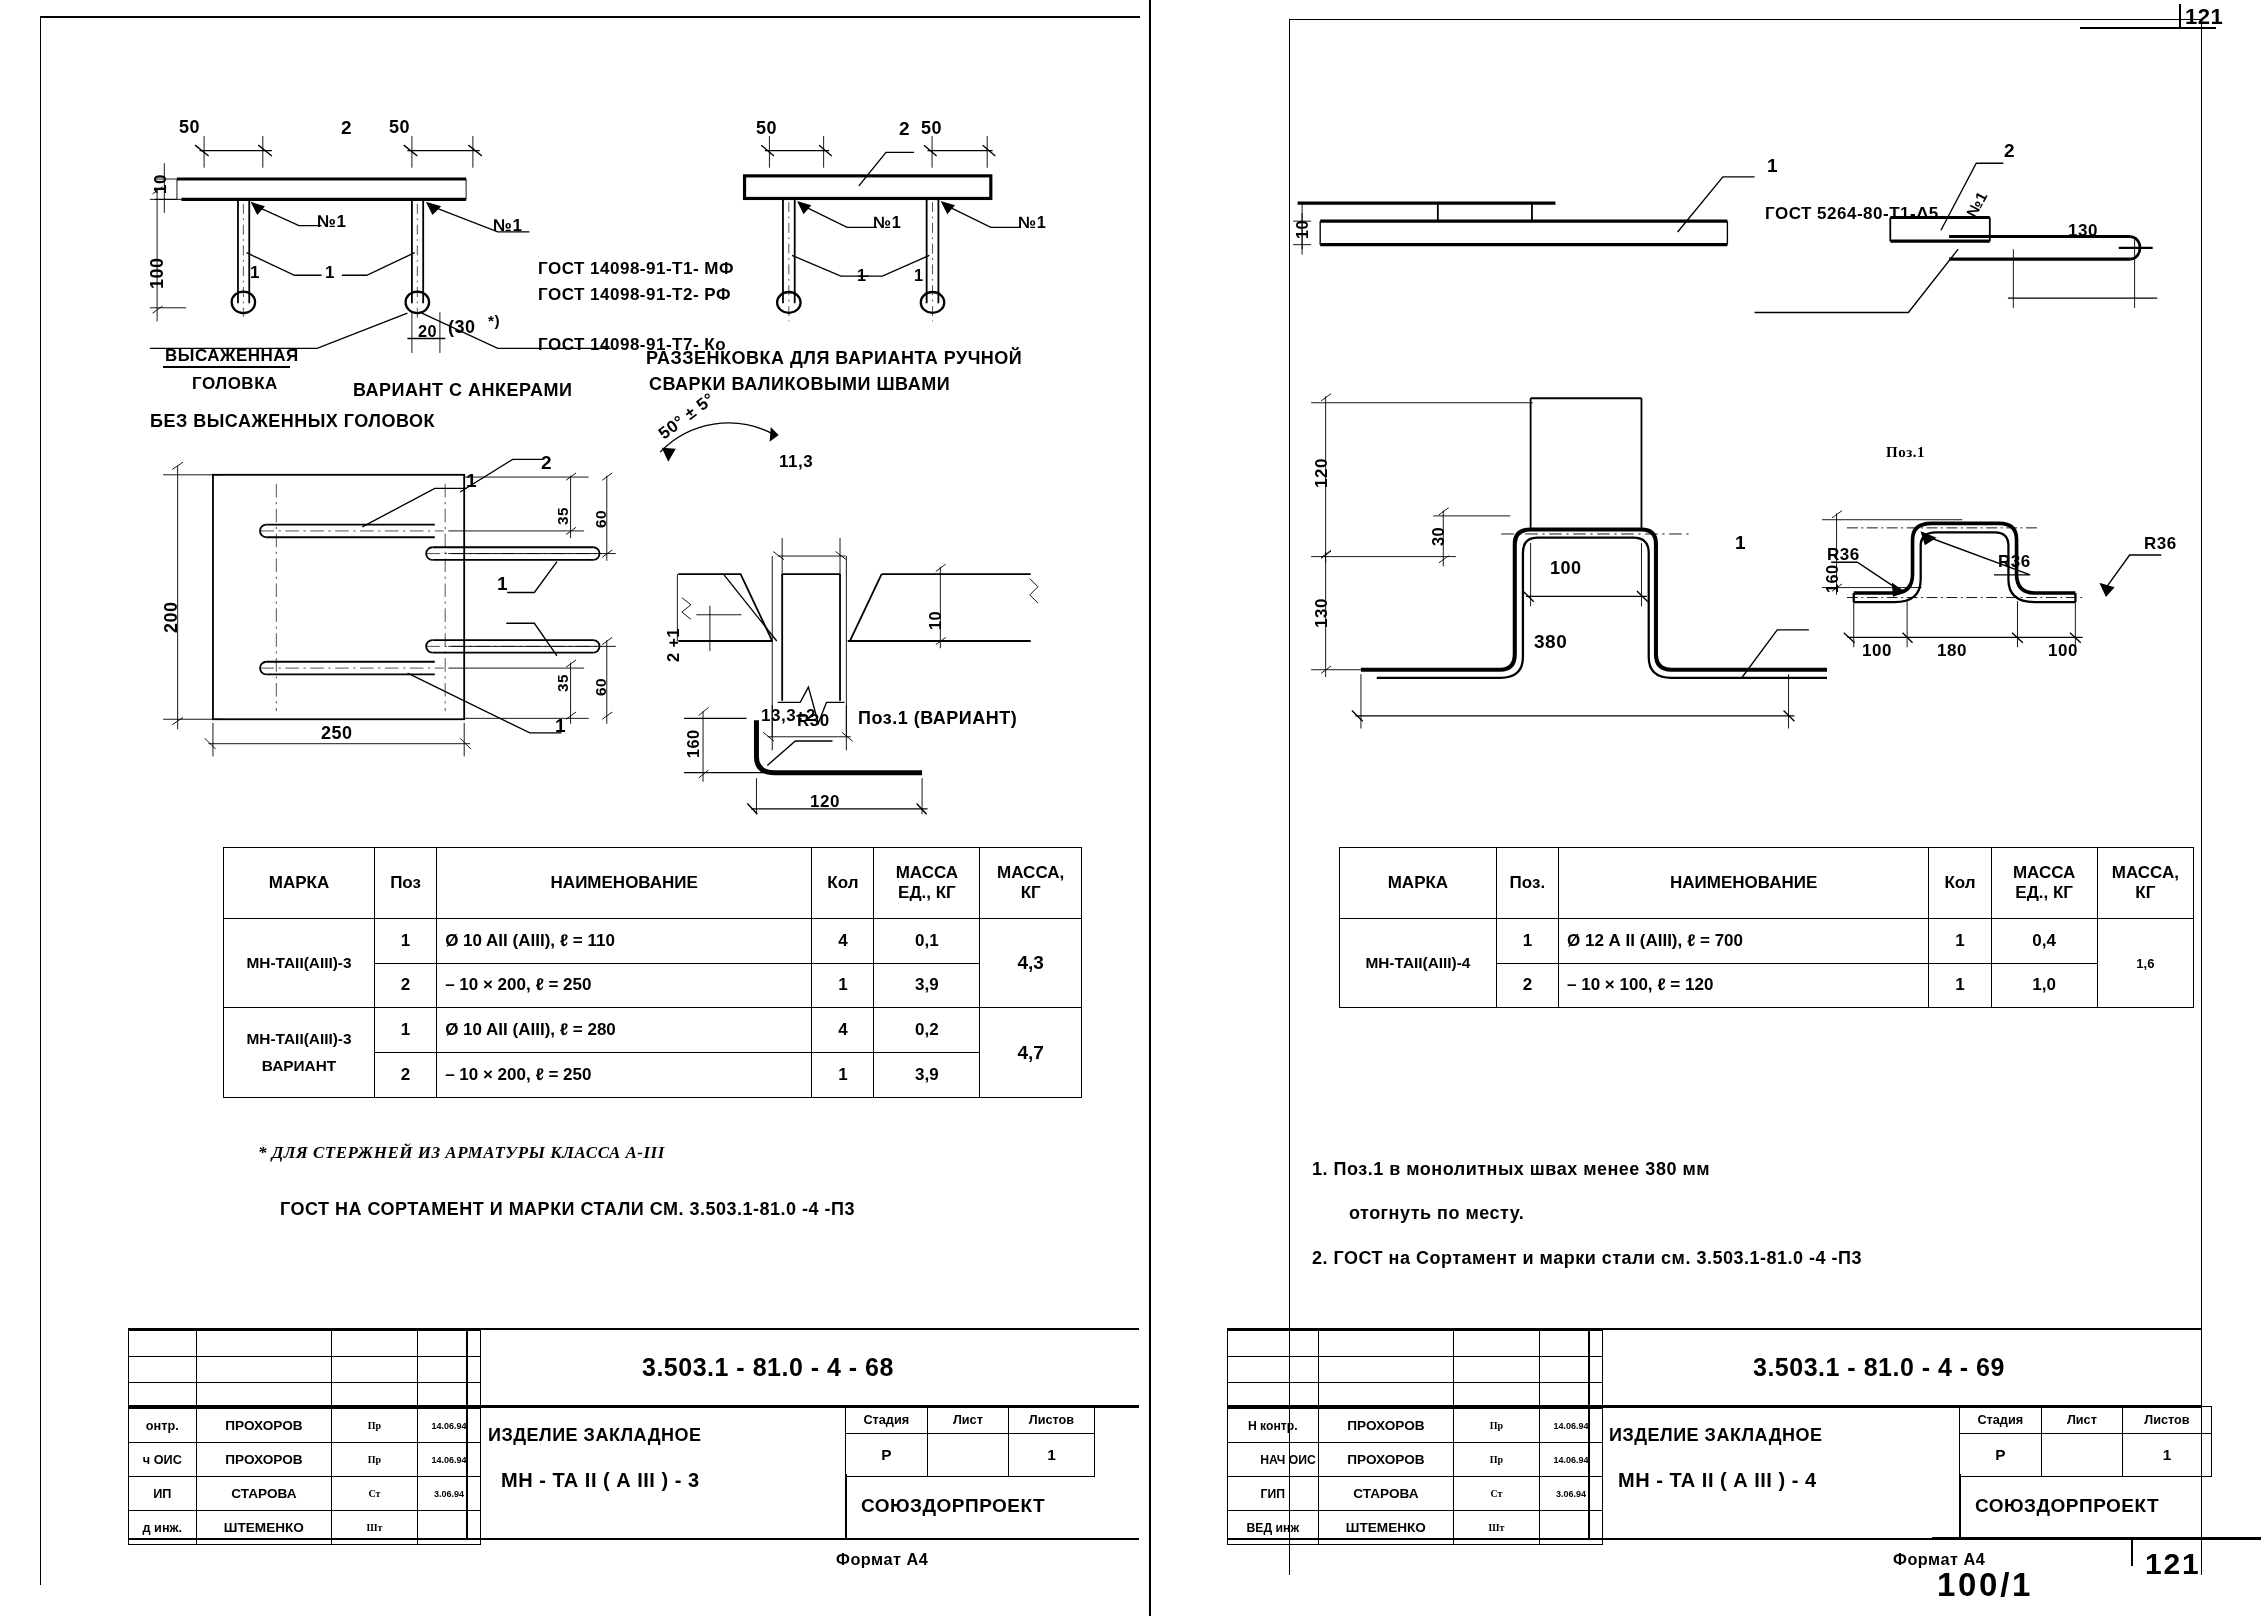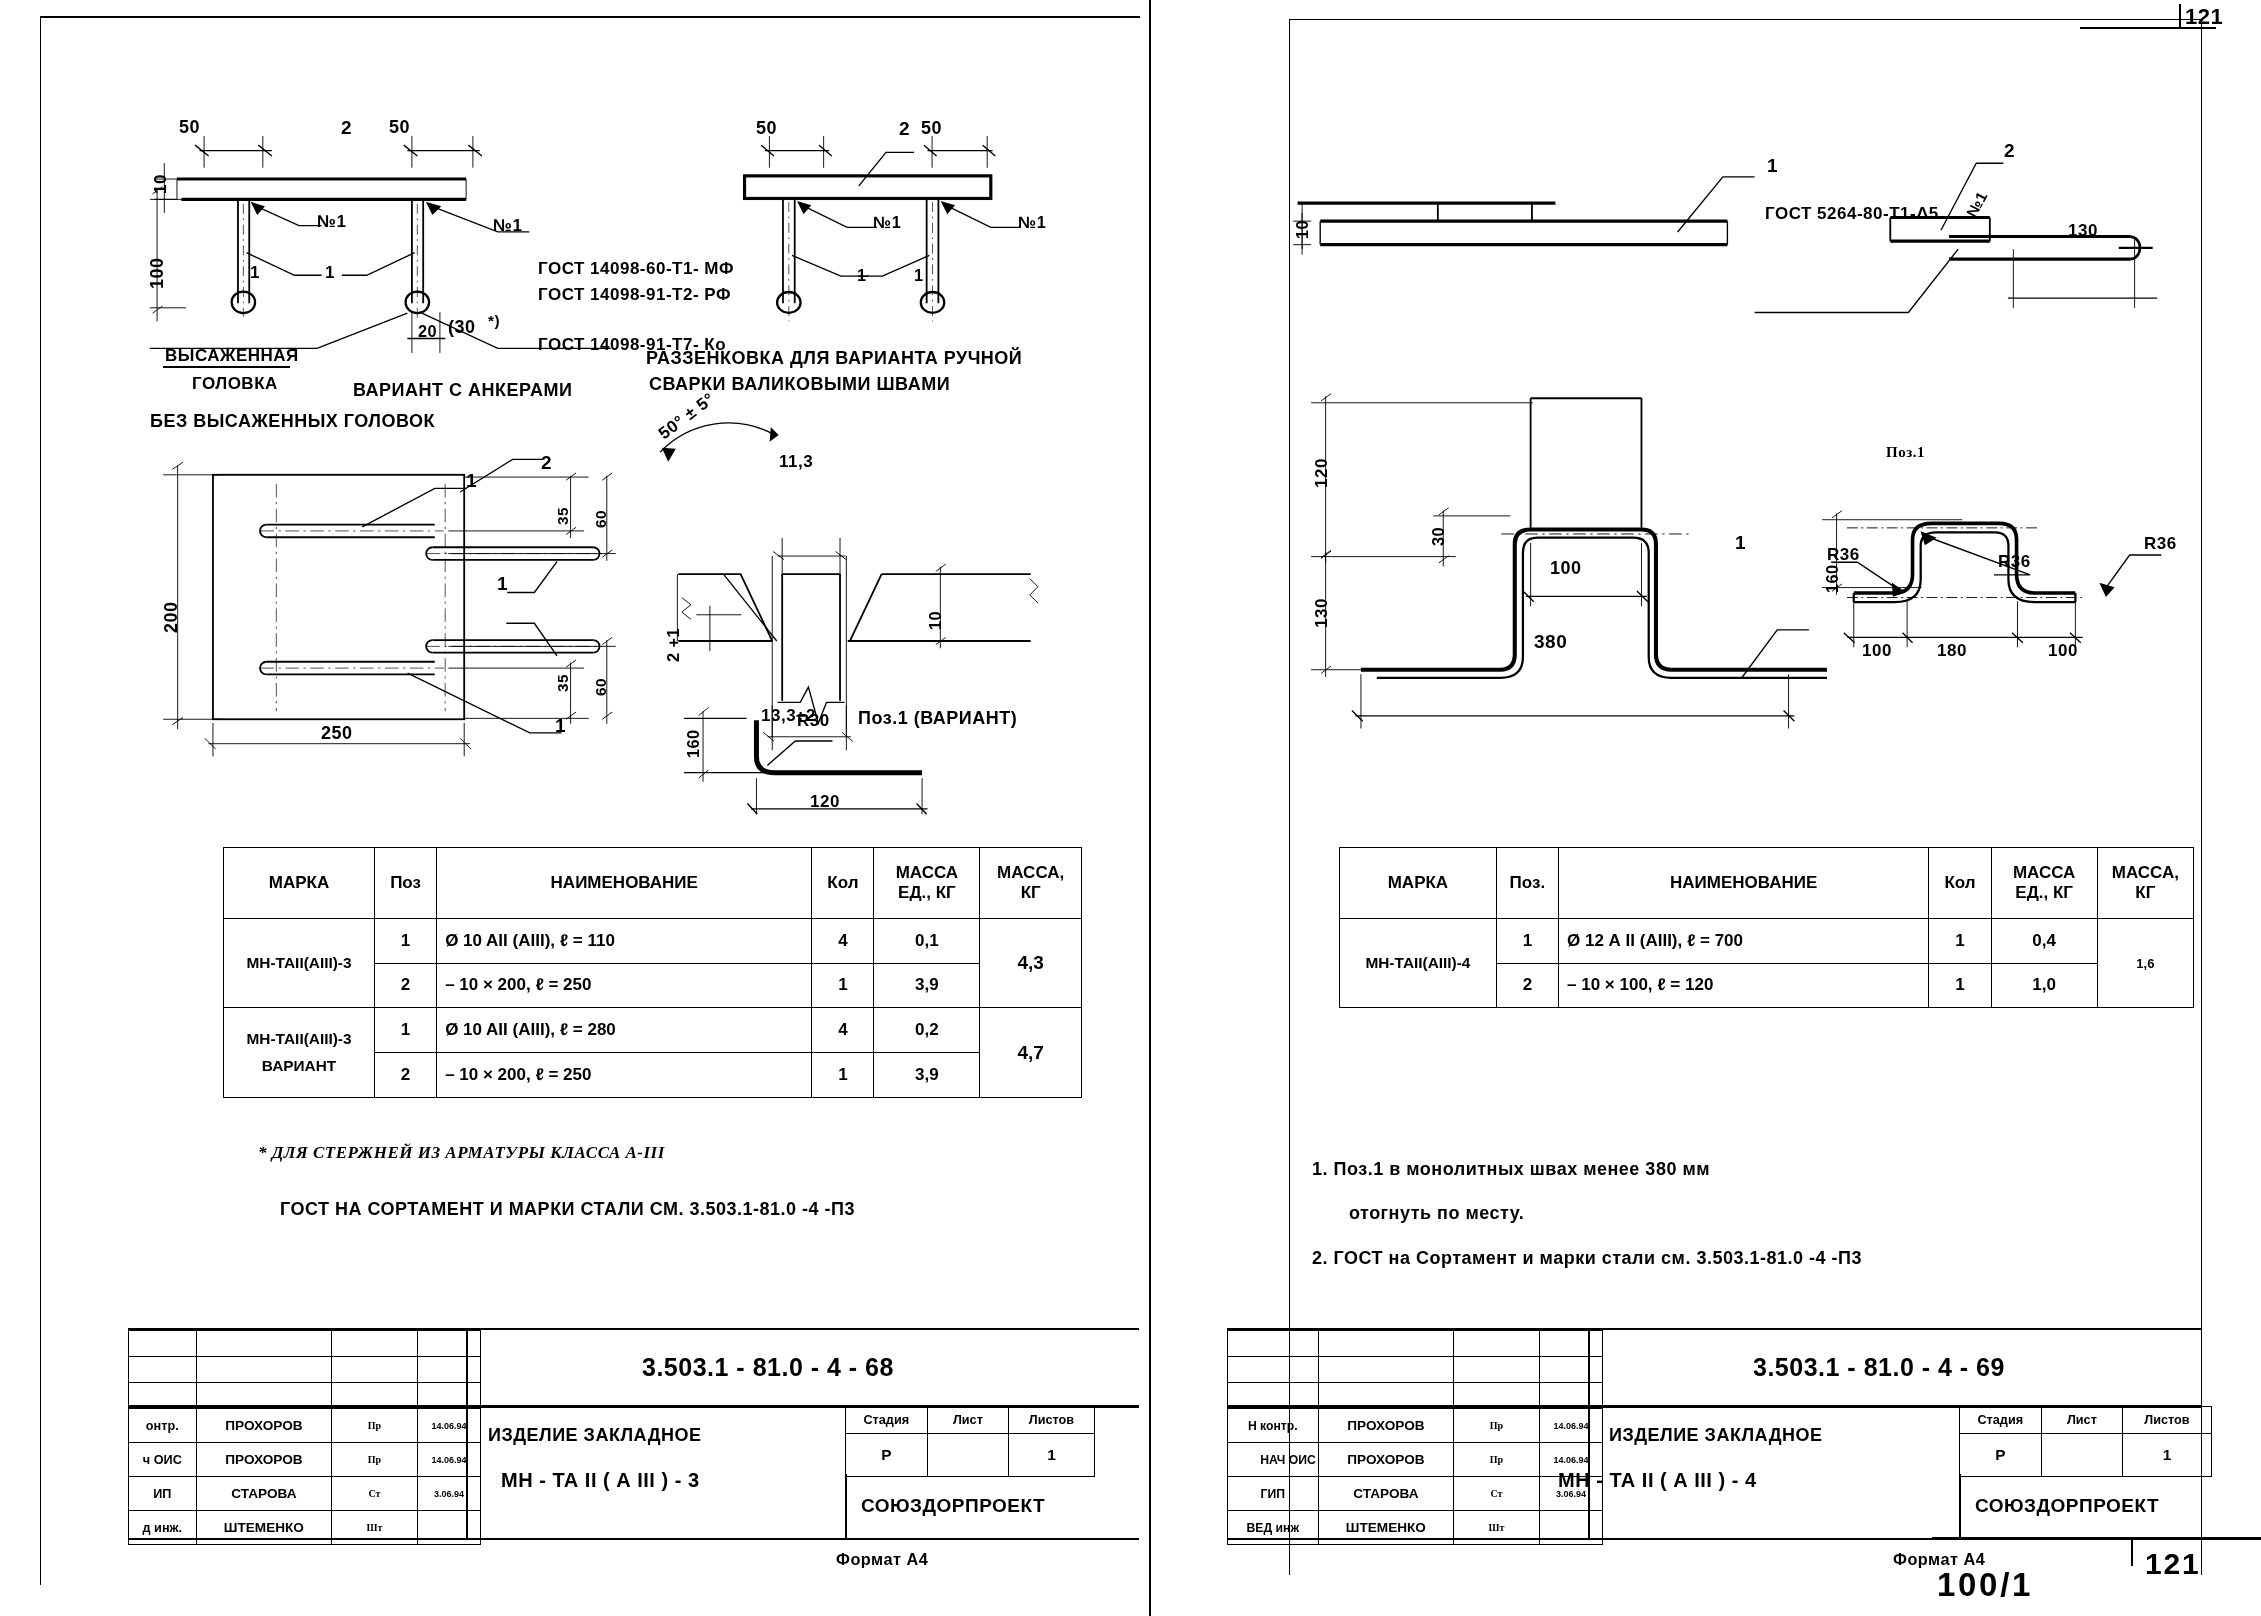--- a/index.html
+++ b/index.html
@@ -87,21 +87,21 @@
   <div class="vtxt" style="left:147px;top:289px;font-size:18px;">100</div>
   <div class="txt" style="left:341px;top:117px;font-size:19px;">2</div>
   <div class="txt" style="left:317px;top:212px;font-size:17px;">№1</div>
   <div class="txt" style="left:493px;top:216px;font-size:17px;">№1</div>
   <div class="txt" style="left:325px;top:263px;font-size:17px;">1</div>
   <div class="txt" style="left:250px;top:263px;font-size:17px;">1</div>
   <div class="txt" style="left:418px;top:322px;font-size:16.3px;">20</div>
   <div class="txt" style="left:448px;top:317px;font-size:18px;">(30</div>
   <div class="txt" style="left:488px;top:312px;font-size:15.4px;">*)</div>
 
-  <div class="txt" style="left:538px;top:259px;font-size:17px;">ГОСТ 14098-60-Т1- МФ</div>
+  <div class="txt" style="left:538px;top:259px;font-size:17px;">ГОСТ 14098-91-Т1- МФ</div>
   <div class="txt" style="left:538px;top:285px;font-size:17px;">ГОСТ 14098-91-Т2- РФ</div>
   <div class="txt" style="left:538px;top:311px;font-size:17px;margin-top:24px;">ГОСТ 14098-91-Т7- Ко</div>
 
   <div class="txt" style="left:165px;top:346px;font-size:17px;">ВЫСАЖЕННАЯ</div>
   <div class="ln" style="left:163px;top:366px;width:127px;height:2.3px;"></div>
   <div class="txt" style="left:192px;top:374px;font-size:17px;">ГОЛОВКА</div>
   <div class="txt" style="left:353px;top:380px;font-size:18px;">ВАРИАНТ С АНКЕРАМИ</div>
   <div class="txt" style="left:150px;top:411px;font-size:18px;">БЕЗ ВЫСАЖЕННЫХ ГОЛОВОК</div>
 
   <svg style="left:733px;top:109px;" width="362" height="244" viewBox="0 0 800 540">
@@ -613,21 +613,21 @@
       <td style="font-size:13.6px;">ШТЕМЕНКО</td>
       <td class="sig">Шт</td>
       <td style="font-size:9px;"></td>
     </tr>
   </tbody>
     </table>
 
   <div class="ln" style="left:1588px;top:1328px;width:1.8px;height:212px;"></div>
   <div class="txt" style="left:1753px;top:1353px;font-size:25px;">3.503.1 - 81.0 - 4 - 69</div>
   <div class="txt" style="left:1609px;top:1425px;font-size:18px;">ИЗДЕЛИЕ ЗАКЛАДНОЕ</div>
-  <div class="txt" style="left:1558px;top:1469px;font-size:20px;">МН - ТА II ( А III ) - 4</div>
+  <div class="txt" style="left:1618px;top:1469px;font-size:20px;">МН - ТА II ( А III ) - 4</div>
 
   <table class="stamp" style="left:1959px;top:1406px;font-size:12.7px;border:1.4px solid #000;">
     <tbody>
         <tr>
       <td style="width:77px;height:26px;">Стадия</td>
       <td style="width:77px;">Лист</td>
       <td style="width:84px;">Листов</td>
     </tr>
     <tr>
       <td style="height:42px;font-size:15.4px;">Р</td>

